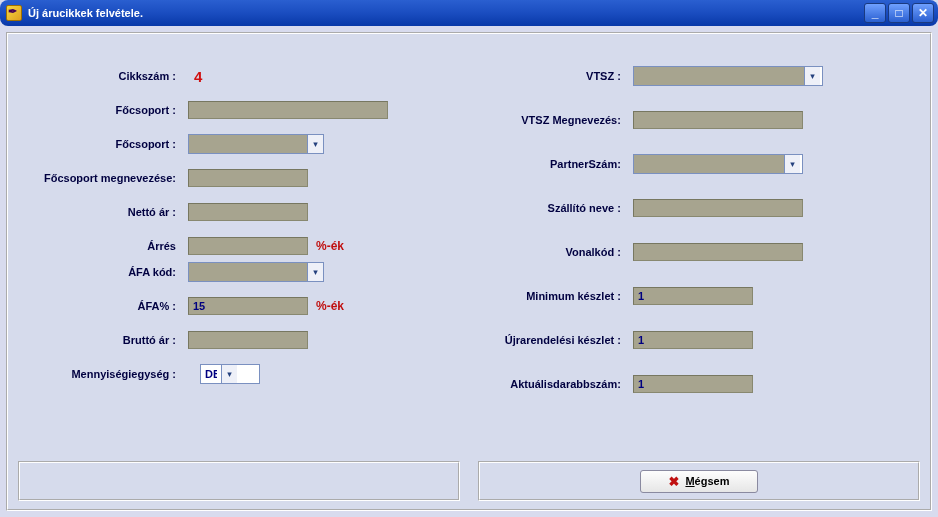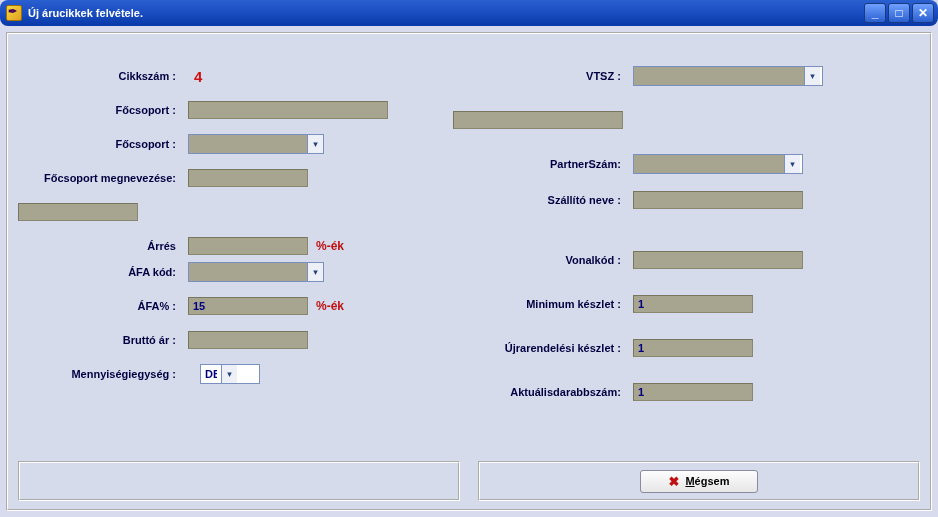--- a/index.html
+++ b/index.html
@@ -162,20 +162,21 @@
             <div class="dropbtn">▾</div>
           </div>
         </div>
 
         <div class="field">
           <div class="lbl">Főcsoport megnevezése:</div>
           <input class="txt w120" value="" style="">
         </div>
 
         <div class="field">
+          <div class="lbl">Nettó ár :</div>
           <input class="txt w120" value="" style="">
         </div>
 
         <div class="field">
           <div class="lbl">Árrés</div>
           <input class="txt w120" value="" style="">
           <span class="suffix">%-ék</span>
         </div>
 
         <div class="field" style="margin-top:-8px;">
@@ -211,37 +212,38 @@
 
         <div class="field">
           <div class="lbl">VTSZ :</div>
           <div class="selectbox" style="width:190px;">
             <input class="selinput" style="width: 170px;" value="">
             <div class="dropbtn">▾</div>
           </div>
         </div>
 
         <div class="field" style="margin-top:24px;">
+          <div class="lbl">VTSZ Megnevezés:</div>
           <input class="txt w170" value="" style="">
         </div>
 
         <div class="field" style="margin-top:24px;">
           <div class="lbl">PartnerSzám:</div>
           <div class="selectbox" style="width:170px;">
             <input class="selinput" style="width: 150px;" value="">
             <div class="dropbtn">▾</div>
           </div>
         </div>
 
-        <div class="field" style="margin-top:16px;">
+        <div class="field" style="margin-top:24px;">
           <div class="lbl">Szállító neve :</div>
           <input class="txt w170" value="" style="">
         </div>
 
-        <div class="field" style="margin-top:40px;">
+        <div class="field" style="margin-top:24px;">
           <div class="lbl">Vonalkód :</div>
           <input class="txt w170" value="" style="">
         </div>
 
         <div class="field" style="margin-top:24px;">
           <div class="lbl">Minimum készlet :</div>
           <input class="txt w120" value="1" style="">
         </div>
 
         <div class="field" style="margin-top:24px;">

